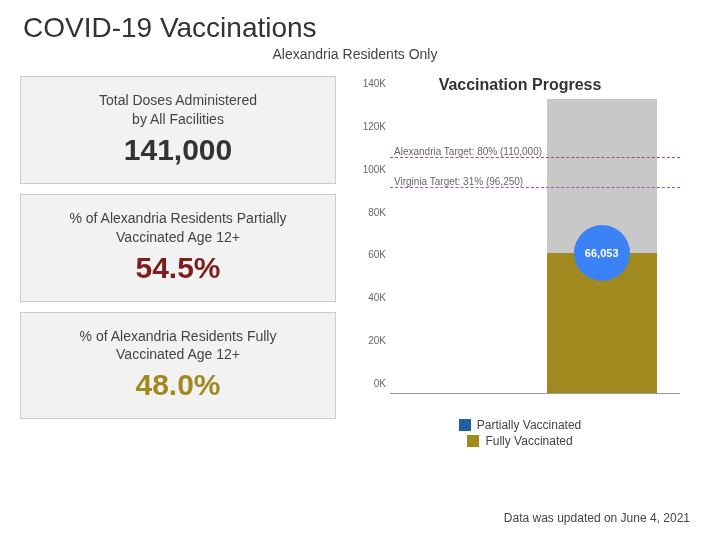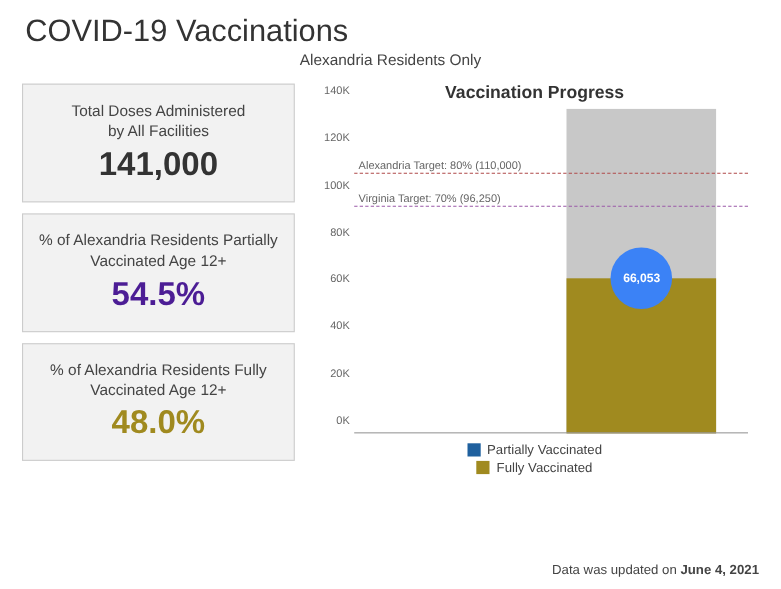--- a/index.html
+++ b/index.html
@@ -24,21 +24,21 @@
     color: #444;
     margin-top: 2px;
     margin-bottom: 14px;
   }
   .main {
     display: flex;
     padding: 0 20px;
     gap: 14px;
   }
   .left {
-    width: 248px;
+    width: 316px;
     display: flex;
     flex-direction: column;
     gap: 10px;
   }
   .stat-box {
     border: 1px solid #ccc;
     background: #f2f2f2;
     text-align: center;
     padding: 14px 10px 16px 10px;
   }
@@ -46,21 +46,21 @@
     font-size: 14px;
     color: #444;
     line-height: 1.35;
   }
   .stat-value {
     font-size: 30px;
     font-weight: 700;
     color: #333;
     margin-top: 4px;
   }
-  .stat-value.blue { color: #4c1d95; }
+  .stat-value.blue { color: #7f1d1d; }
   .stat-value.olive { color: #a08a1f; }
   .right {
     flex: 1;
     position: relative;
   }
   .chart-title {
     text-align: center;
     font-size: 16px;
     font-weight: 700;
     color: #333;
@@ -142,21 +142,21 @@
     position: absolute;
     left: 4px;
     font-size: 10px;
     color: #666;
     transform: translateY(-110%);
     background: transparent;
     white-space: nowrap;
   }
   .legend {
     text-align: center;
-    margin-top: 8px;
+    margin-top: 24px;
     font-size: 12px;
     color: #444;
   }
   .legend-item {
     display: inline-flex;
     align-items: center;
     gap: 6px;
     margin: 0 6px;
   }
   .swatch {
@@ -165,21 +165,21 @@
   }
   .swatch.blue { background: #1f609e; }
   .swatch.olive { background: #a08a1f; }
   .footer {
     position: absolute;
     right: 20px;
     bottom: 10px;
     font-size: 12px;
     color: #444;
   }
-  .footer b { font-weight: 700; }
+  .footer b { font-weight: 400; }
 </style>
 </head>
 <body>
 
 <div class="title">COVID-19 Vaccinations</div>
 <div class="subtitle">Alexandria Residents Only</div>
 
 <div class="main">
 
   <div class="left">
@@ -229,21 +229,21 @@
 
         <div class="bar-bg" style="left:54%; width:38%; height:98.2%; top:1.8%;">
           <div class="bar-val olive" style="height:48.03%"></div>
           <div class="bubble olive" style="bottom:48.03%">66,053</div>
         </div>
 
         <div class="target-line red" style="bottom:78.57%">
           <div class="target-label">Alexandria Target: 80% (110,000)</div>
         </div>
         <div class="target-line purple" style="bottom:68.75%">
-          <div class="target-label">Virginia Target: 70% (96,250)</div>
+          <div class="target-label">Virginia Target: 31% (96,250)</div>
         </div>
 
         <div class="axis-line"></div>
       </div>
     </div>
 
     <div class="legend">
       <div class="legend-item">
         <span class="swatch blue"></span>
         <span>Partially Vaccinated</span>

